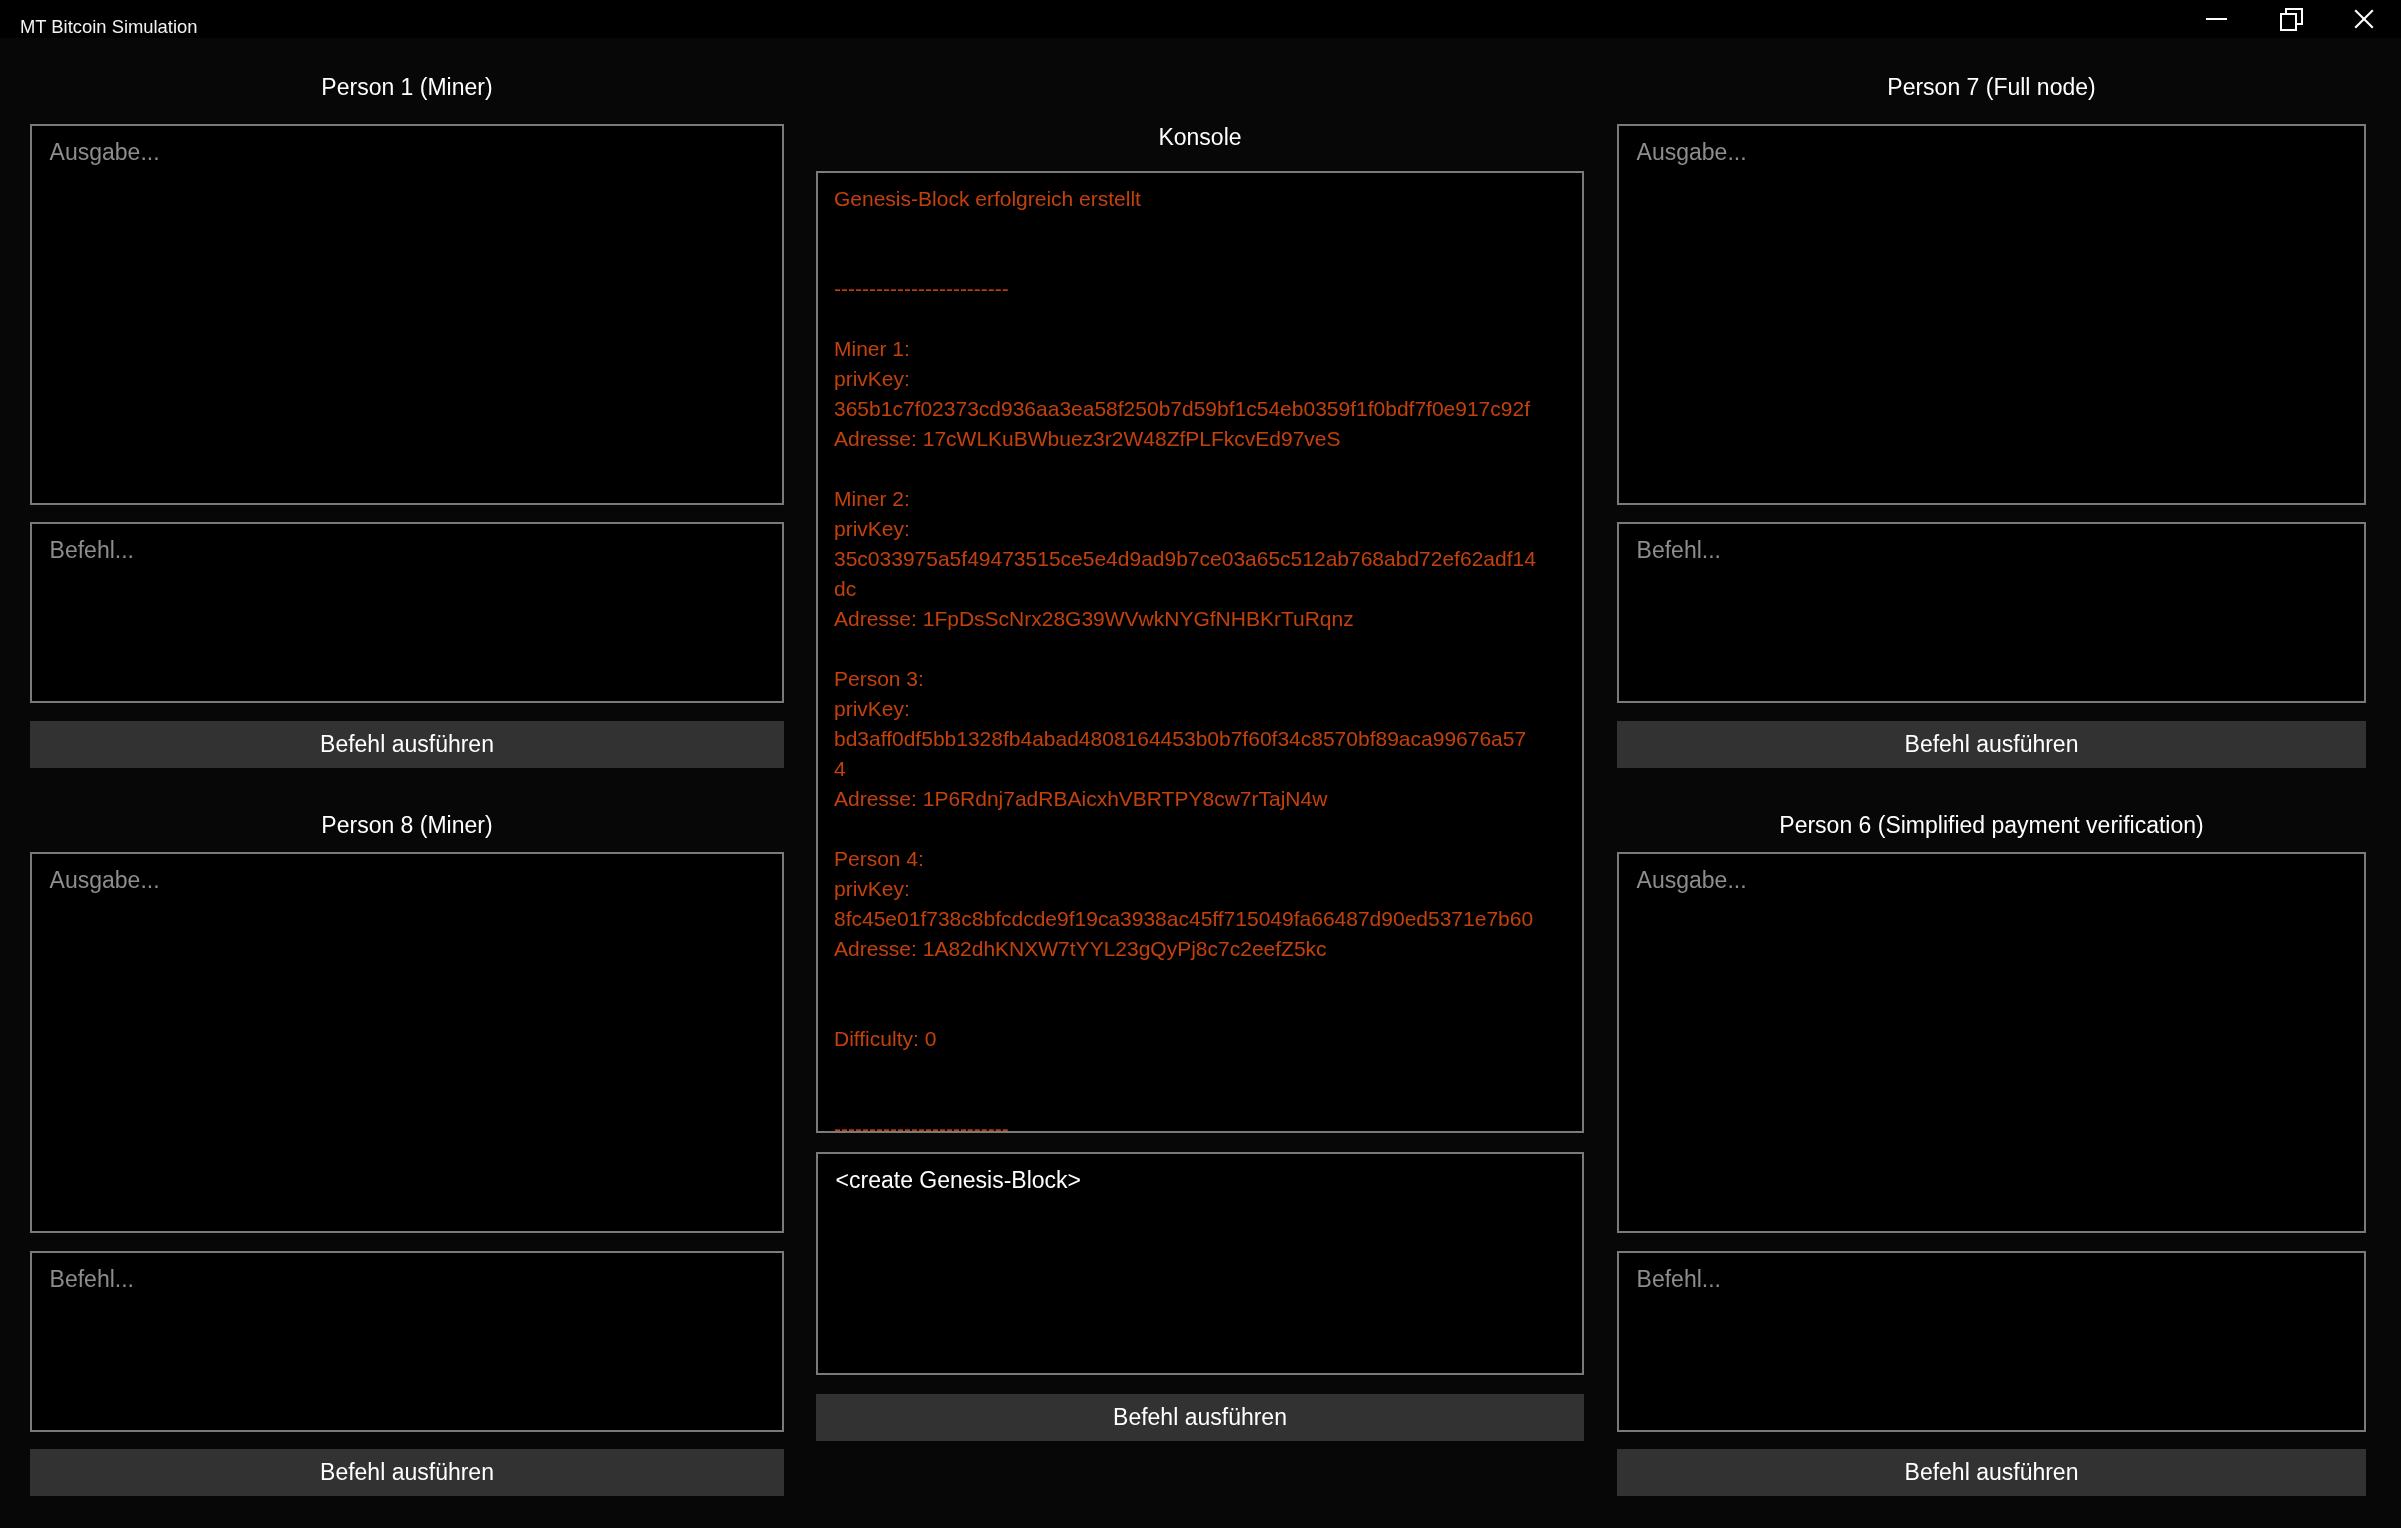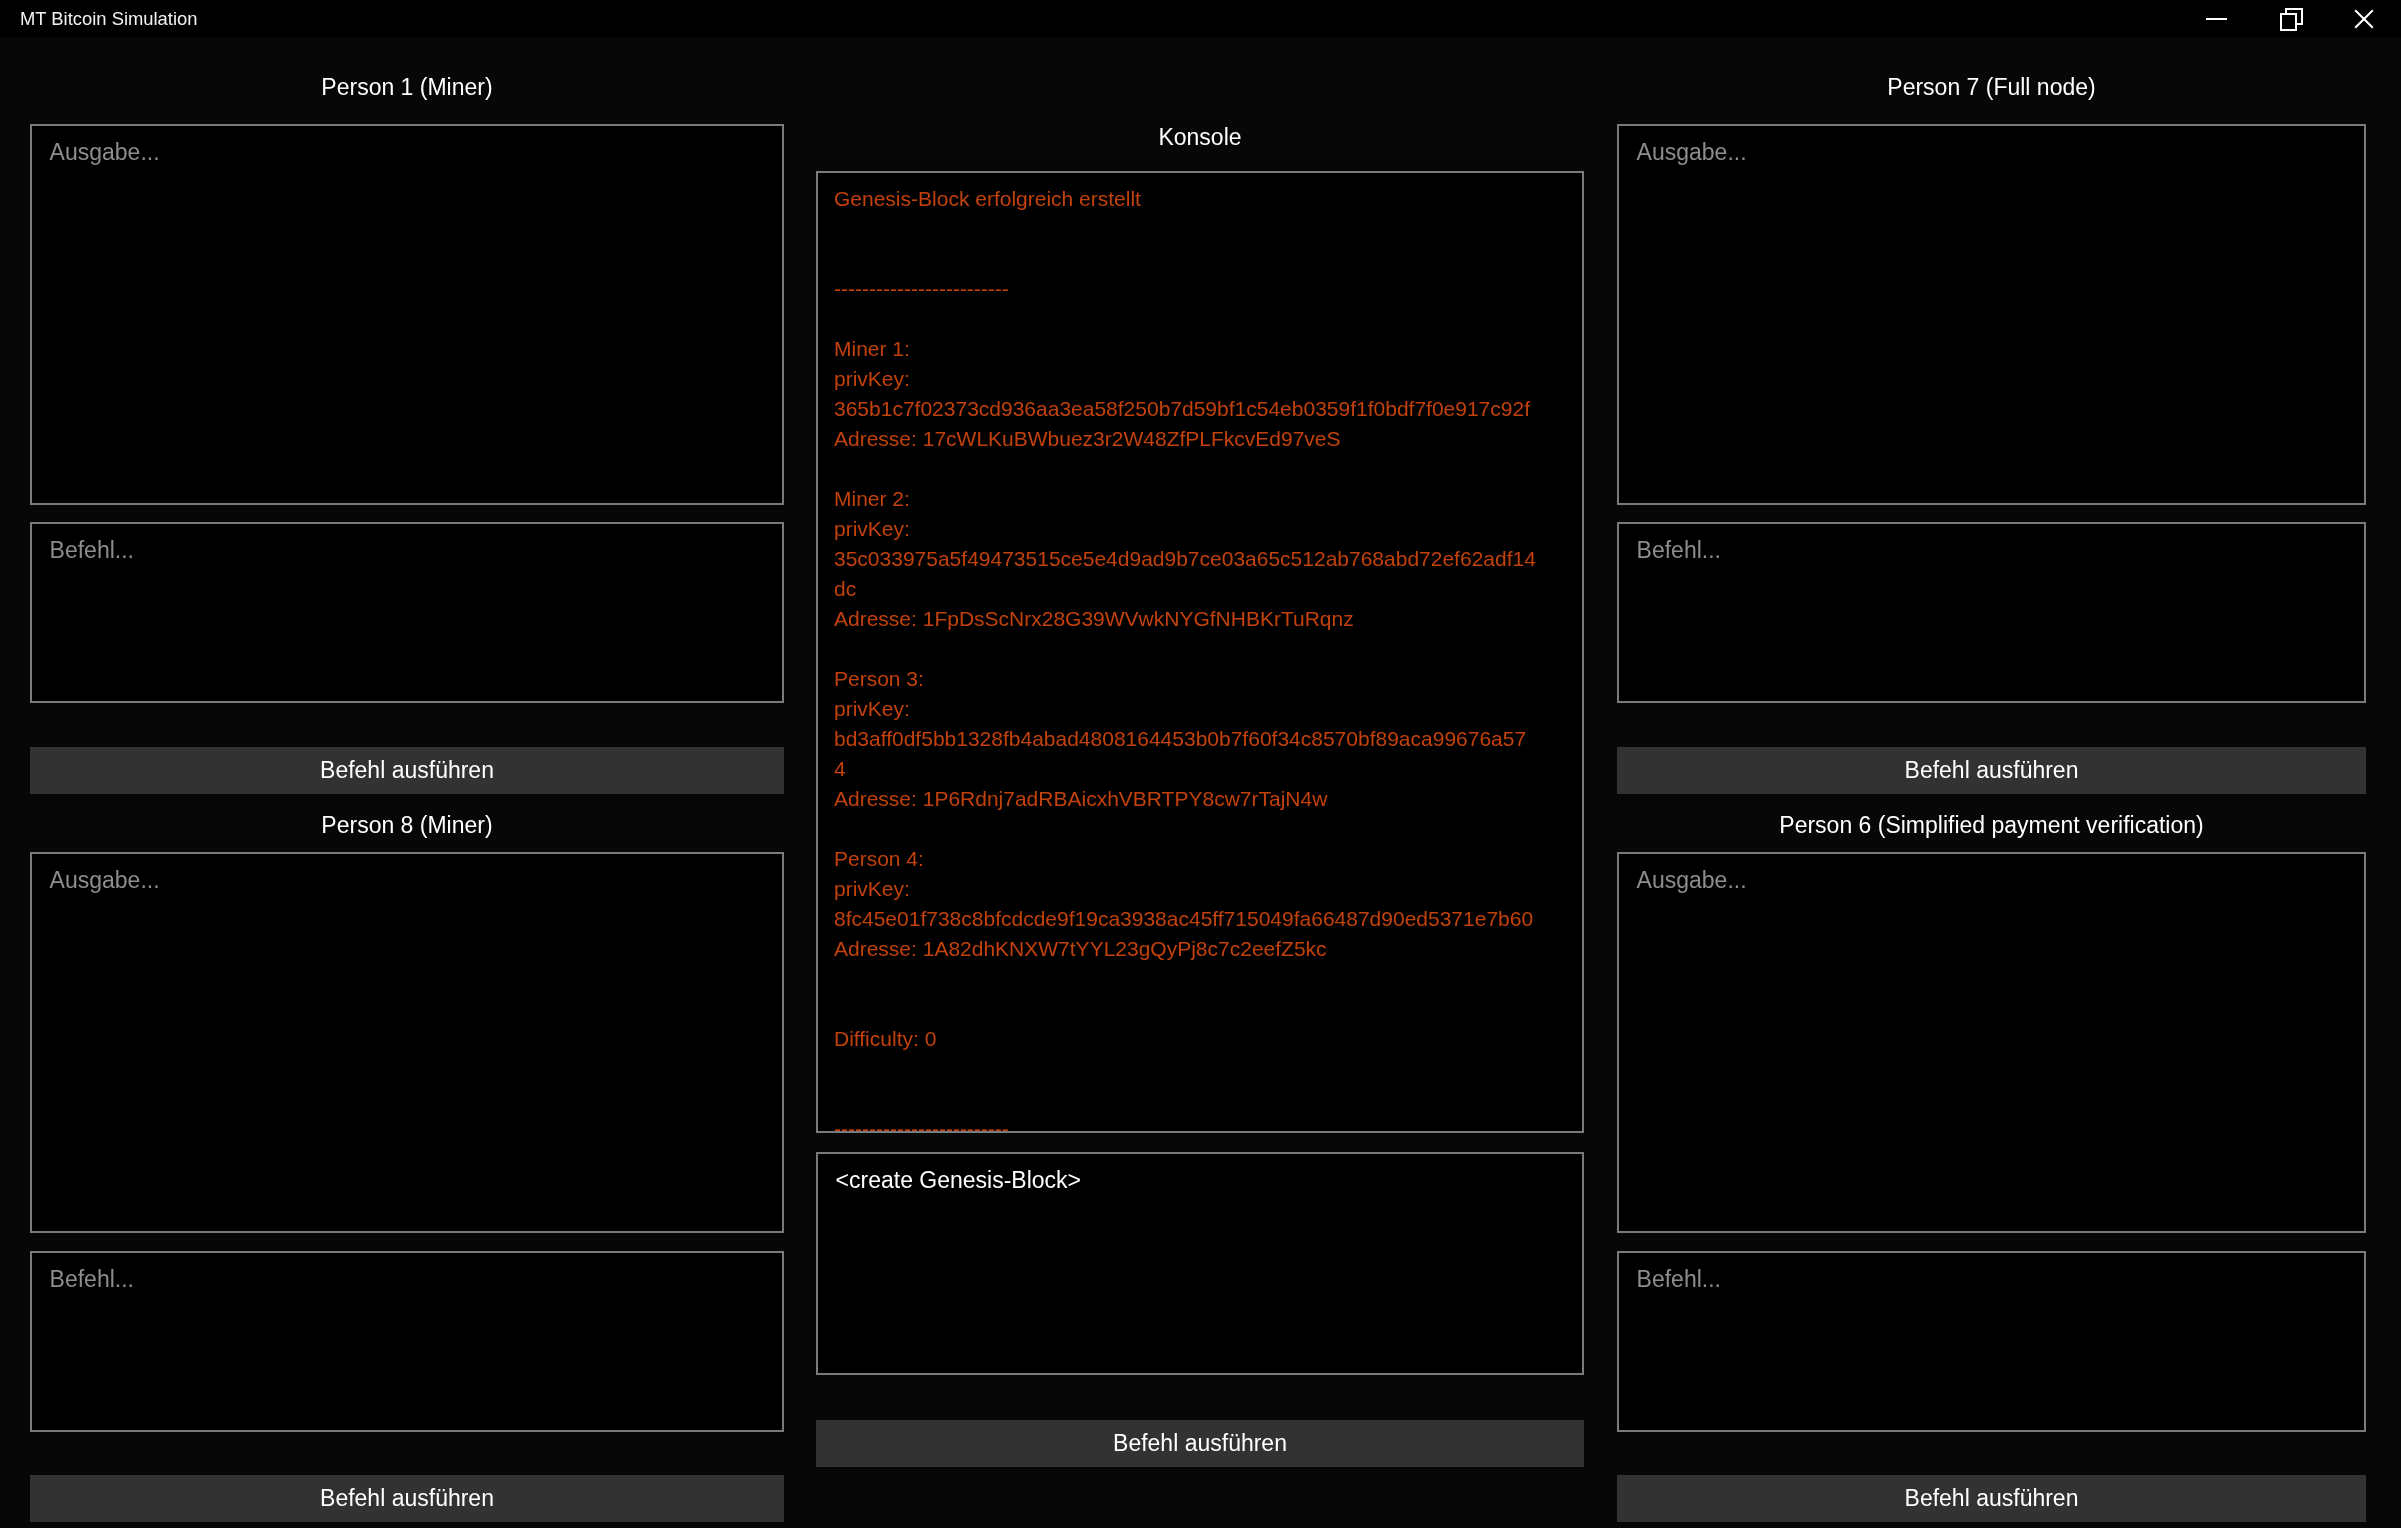--- a/index.html
+++ b/index.html
@@ -8,21 +8,21 @@
     width: 2401px; height: 1528px;
     background: #070707;
     font-family: "Liberation Sans", "DejaVu Sans", sans-serif;
     color: #fff;
     overflow: hidden;
   }
   
   .titlebar {
     position: absolute; left: 0; top: 0; width: 2401px; height: 38px;
     background: #000;
-    display: flex; align-items: center;
+    display: flex; align-items: flex-end;
   }
   .title-text { font-size: 18.4px; color: #f2f2f2; padding-left: 20px; }
   .win-controls { position: absolute; right: 0; top: 0; height: 38px; display: flex; }
   .win-btn {
     width: 74px; height: 38px;
     display: flex; align-items: center; justify-content: center;
     background: transparent; border: none; cursor: pointer; padding: 0;
   }
   .min-icon { display: block; width: 21px; height: 2.4px; background: #fff; }
   .restore-icon { position: relative; display: block; width: 24px; height: 24px; }
@@ -69,21 +69,20 @@
     white-space: pre-wrap; overflow-wrap: break-word; overflow: hidden;
     color: #c2410c;
   }
   .console-cmd { top: 1152px; height: 223px; padding: 12.8px 16px; font-size: 22.4px; }
   .run-btn {
     position: absolute; height: 47px;
     background: #323232; color: #fff; border: none;
     font-size: 23px; font-family: inherit;
     display: flex; align-items: center; justify-content: center;
     cursor: pointer;
-    margin-top: 26px;
   }
   .btn-a { top: 721px; }
   .btn-b { top: 1449px; }
   .btn-c { top: 1394px; }
 </style>
 </head>
 <body>
 
 <div class="window">
 

